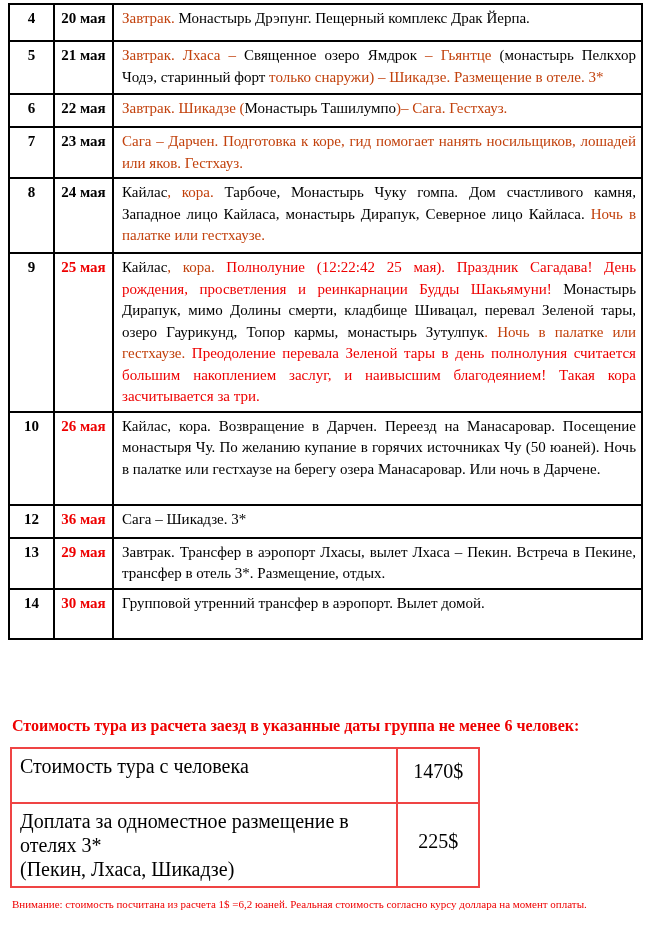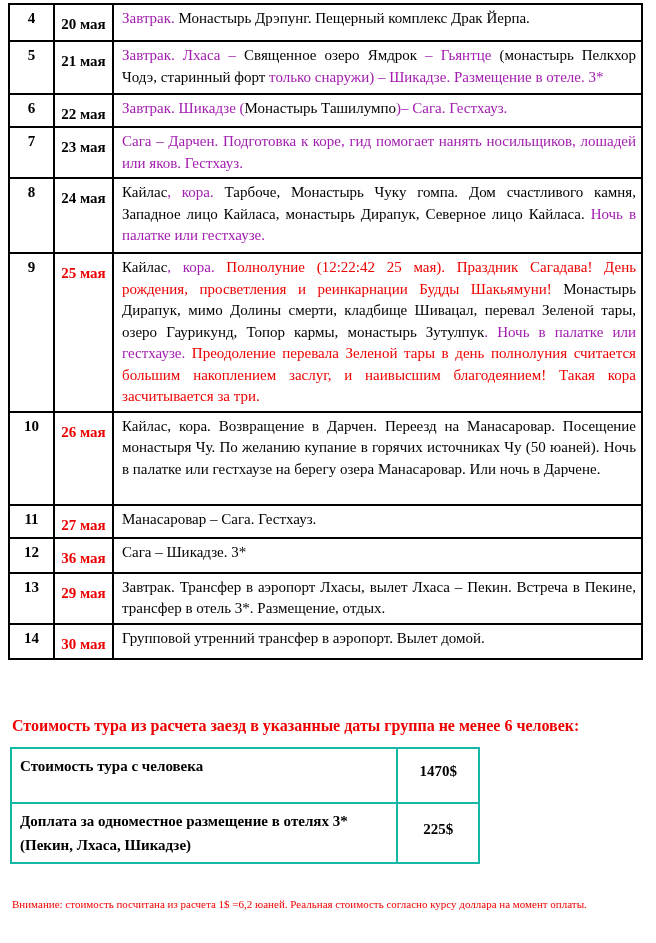--- a/index.html
+++ b/index.html
@@ -18,24 +18,24 @@
     width: 635px;
     border-collapse: collapse; table-layout: fixed;
   }
   table.itin td {
     border: 2px solid #000;
     vertical-align: top;
     font-size: 15px;
     line-height: 21.5px;
   }
   table.itin td.day  { width: 45px; text-align: center; font-weight: bold; padding-top: 3px; }
-  table.itin td.date { width: 59px; text-align: center; font-weight: bold; padding-top: 9px; white-space: nowrap; }
+  table.itin td.date { width: 59px; text-align: center; font-weight: bold; padding-top: 3px; white-space: nowrap; }
   table.itin td.date.red { color: #ee0000; }
   table.itin td.desc { padding: 3px 5px 3px 8px; text-align: justify; }
-  .seg-regular { font-weight: normal; color: #a21caf; }
+  .seg-regular { font-weight: normal; color: #c2410c; }
   .seg-bold    { font-weight: normal;   color: #000; }
   .seg-red     { font-weight: normal; color: #ee0000; }
 
   .itin tr:nth-child(1)  > td { height: 37px; }
   .itin tr:nth-child(2)  > td { height: 53px; }
   .itin tr:nth-child(3)  > td { height: 33px; }
   .itin tr:nth-child(4)  > td { height: 49px; }
   .itin tr:nth-child(5)  > td { height: 75px; }
   .itin tr:nth-child(6)  > td { height: 147px; }
   .itin tr:nth-child(7)  > td { height: 93px; }
@@ -49,21 +49,21 @@
     position: absolute; left: 12px; top: 716px;
     width: 620px;
     font-size: 16px; font-weight: bold; color: #ee0000;
     line-height: 20px;
   }
   table.price {
     position: absolute; left: 10px; top: 747px;
     width: 470px;
     border-collapse: collapse; table-layout: fixed;
   }
-  table.price td { border: 2px solid #14b8a6; font-size: 15px; font-weight: bold; }
+  table.price td { border: 2px solid #ef4444; font-size: 20px; font-weight: normal; }
   table.price td.plabel { width: 378px; vertical-align: top; padding: 5px 10px 5px 8px; line-height: 24px; }
   table.price td.pvalue { width: 80px; text-align: center; vertical-align: middle; padding-bottom: 8px; }
   .price tr:nth-child(1) > td { height: 55px; }
   .price tr:nth-child(2) > td { height: 58px; border-radius: 19px; }
 
   
   .note {
     position: absolute; left: 12px; top: 893px;
     width: 633px;
     font-size: 11px; color: #ee0000;
@@ -107,25 +107,20 @@
           <td class="day">9</td>
           <td class="date red">25 мая</td>
           <td class="desc"><span class="seg-bold">Кайлас</span><span class="seg-regular">, кора. </span><span class="seg-red">Полнолуние (12:22:42 25 мая). Праздник Сагадава! День рождения, просветления и реинкарнации Будды Шакьямуни! </span><span class="seg-bold">Монастырь Дирапук, мимо Долины смерти, кладбище Шивацал, перевал Зеленой тары, озеро Гаурикунд, Топор кармы, монастырь Зутулпук</span><span class="seg-regular">. Ночь в палатке или гестхаузе. </span><span class="seg-red">Преодоление перевала Зеленой тары в день полнолуния считается большим накоплением заслуг, и наивысшим благодеянием! Такая кора засчитывается за три.</span></td>
         </tr>
         <tr>
           <td class="day">10</td>
           <td class="date red">26 мая</td>
           <td class="desc"><span class="seg-bold">Кайлас, кора. Возвращение в Дарчен. Переезд на Манасаровар. Посещение монастыря Чу. По желанию купание в горячих источниках Чу (50 юаней). Ночь в палатке или гестхаузе на берегу озера Манасаровар. Или ночь в Дарчене.</span></td>
         </tr>
         <tr>
-          <td class="day">11</td>
-          <td class="date red">27 мая</td>
-          <td class="desc"><span class="seg-bold">Манасаровар – Сага. Гестхауз.</span></td>
-        </tr>
-        <tr>
           <td class="day">12</td>
           <td class="date red">36 мая</td>
           <td class="desc"><span class="seg-bold">Сага – Шикадзе. 3*</span></td>
         </tr>
         <tr>
           <td class="day">13</td>
           <td class="date red">29 мая</td>
           <td class="desc"><span class="seg-bold">Завтрак. Трансфер в аэропорт Лхасы, вылет Лхаса – Пекин. Встреча в Пекине, трансфер в отель 3*. Размещение, отдых.</span></td>
         </tr>
         <tr>

